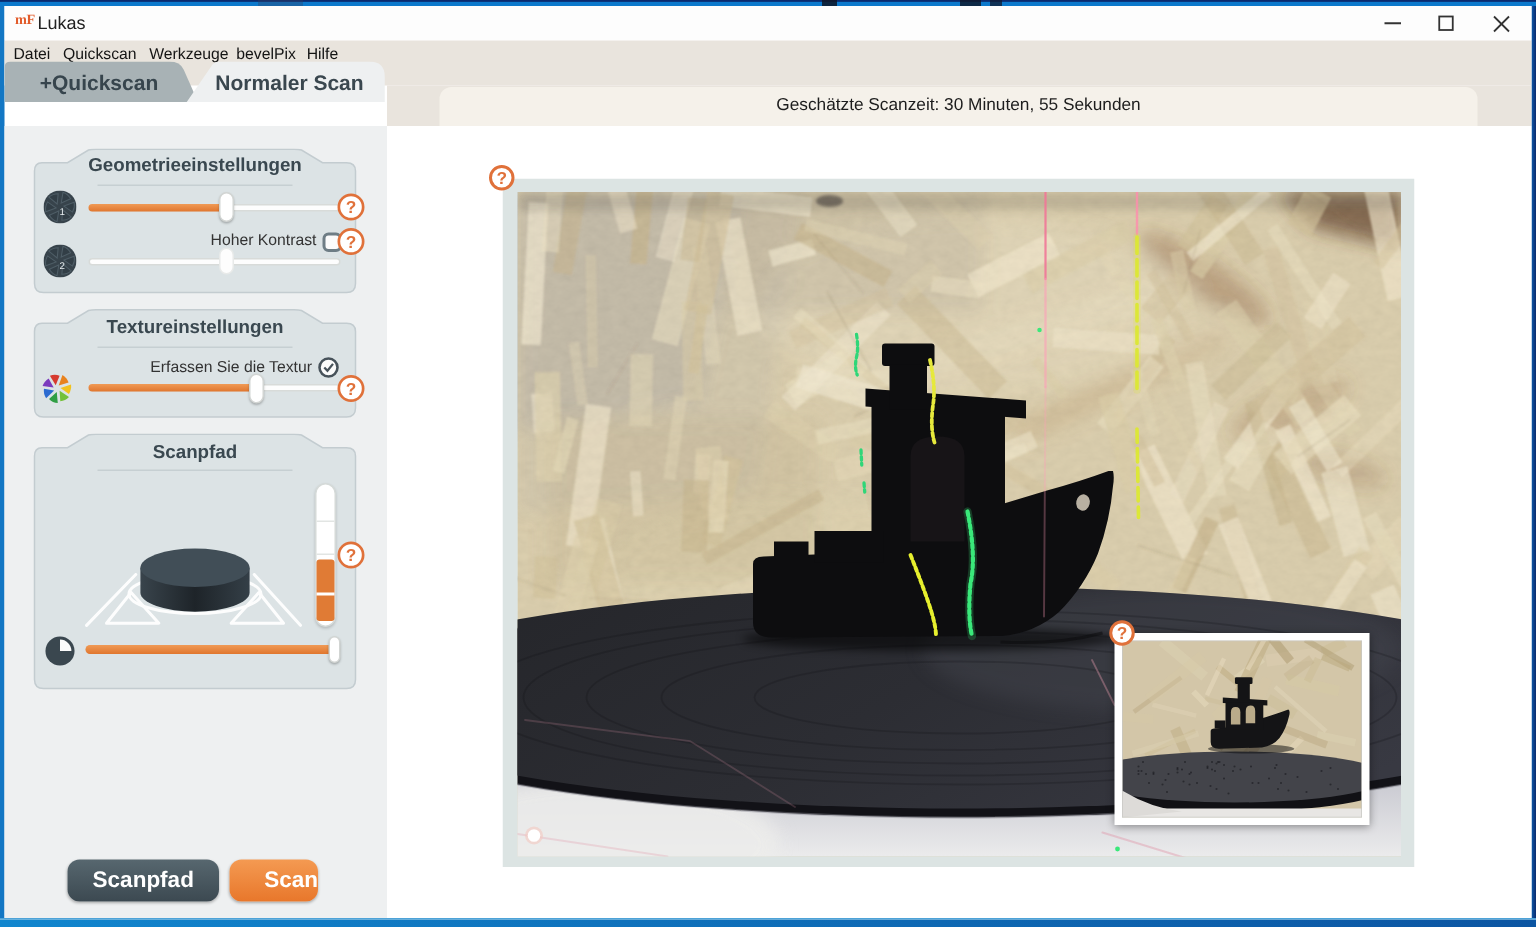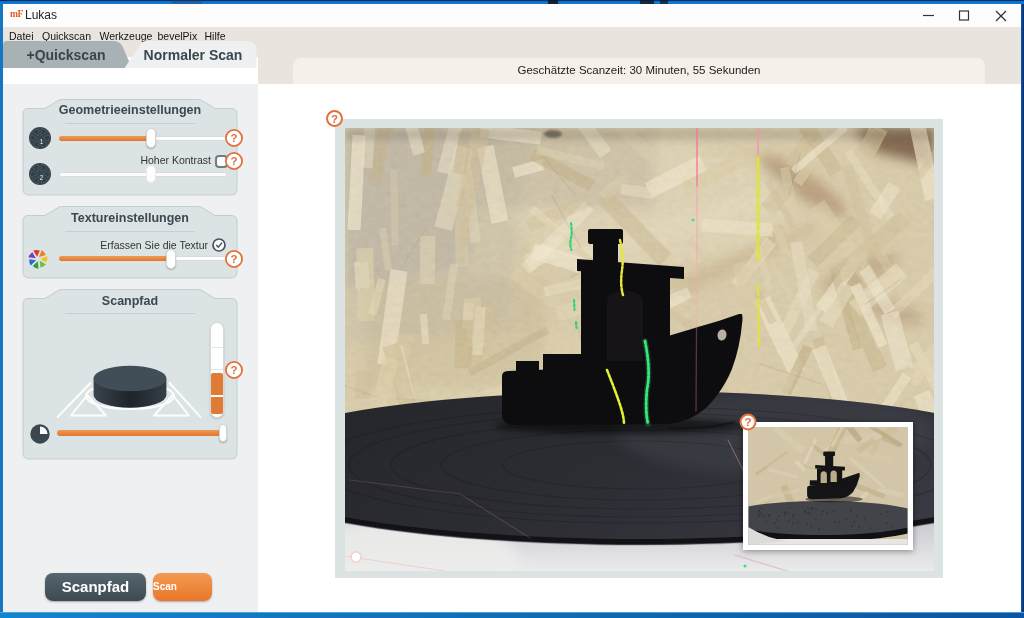--- a/index.html
+++ b/index.html
@@ -144,21 +144,21 @@
       <text x="11" y="15.1" font-family="Liberation Sans,sans-serif" font-size="11.5" font-weight="bold" fill="#e0713a" text-anchor="middle">?</text>
     </svg></div>
 <div class="a" style="left:30px;top:424px;width:20px;height:20px"><svg width="20" height="20">
 <circle cx="10" cy="10" r="9.7" fill="#3a474f"></circle>
 <path d="M10,10 L10,2.4 A7.6,7.6 0 0 1 17.6,10 Z" fill="#fbfbfb"></path>
     </svg></div>
 <div style="position:absolute;left:57px;top:429.75px;width:170px;height:6.5px;background:#fdfdfd;border:1px solid #d8dbd9;border-radius:3px;box-sizing:border-box"></div>
 <div style="position:absolute;left:57px;top:429.75px;width:167px;height:6.5px;background:linear-gradient(#f09a55,#e0762e);border-radius:3px"></div>
 <div style="position:absolute;left:219.0px;top:424.0px;width:8px;height:18px;background:#fff;border:1px solid #d2d5d3;border-radius:4.0px;box-sizing:border-box;box-shadow:0 1px 1.5px rgba(0,0,0,0.25)"></div>
 <div class="a" style="left:45px;top:573px;width:101px;height:28px;border-radius:8px;background:linear-gradient(#57676f,#3c4951);color:#fff;font-size:15px;font-weight:bold;text-align:center;line-height:28px;box-shadow:0 1px 2px rgba(0,0,0,0.3)">Scanpfad</div>
-<div class="a" style="left:153px;top:573px;width:59px;height:28px;border-radius:8px;background:linear-gradient(#f49a52,#e8772b);color:#fff;font-size:10px;font-weight:bold;text-align:left;line-height:28px;box-shadow:0 1px 2px rgba(0,0,0,0.3)">Scan</div>
+<div class="a" style="left:153px;top:573px;width:59px;height:28px;border-radius:8px;background:linear-gradient(#f49a52,#e8772b);color:#fff;font-size:15px;font-weight:bold;text-align:right;line-height:28px;box-shadow:0 1px 2px rgba(0,0,0,0.3)">Scan</div>
 <div class="a" style="left:335px;top:119px;width:608px;height:459px"><svg width="608" height="459" viewBox="0 0 608 459">
 <defs>
 <filter id="b6" x="-40%" y="-40%" width="180%" height="180%">
           <feGaussianBlur stdDeviation="6"></feGaussianBlur>
         </filter>
 <filter id="b3" x="-40%" y="-40%" width="180%" height="180%">
           <feGaussianBlur stdDeviation="3"></feGaussianBlur>
         </filter>
 <filter id="b1" x="-40%" y="-40%" width="180%" height="180%">
           <feGaussianBlur stdDeviation="1.2"></feGaussianBlur>

